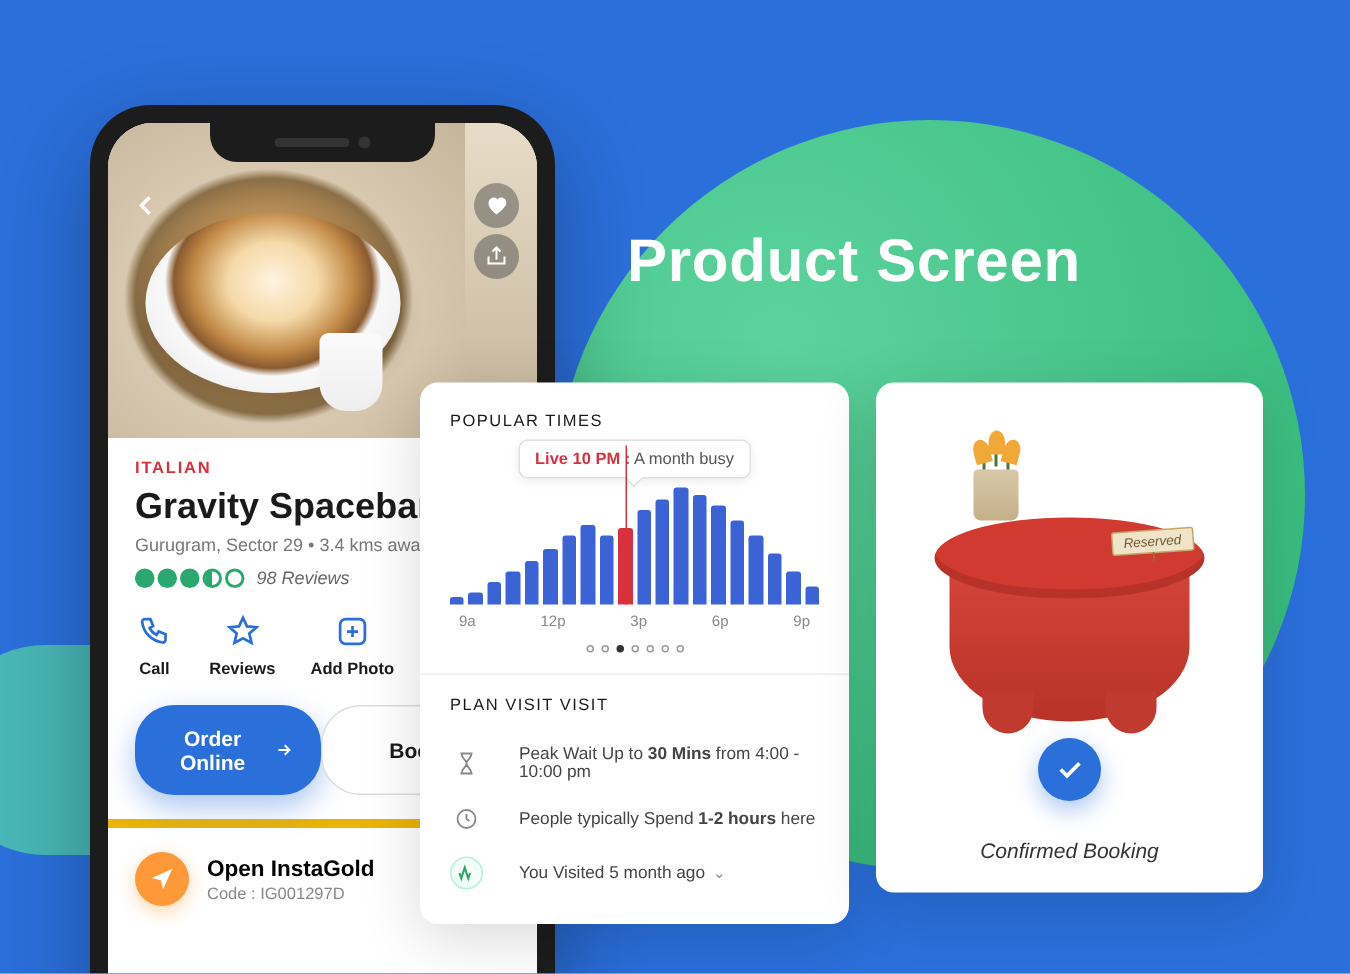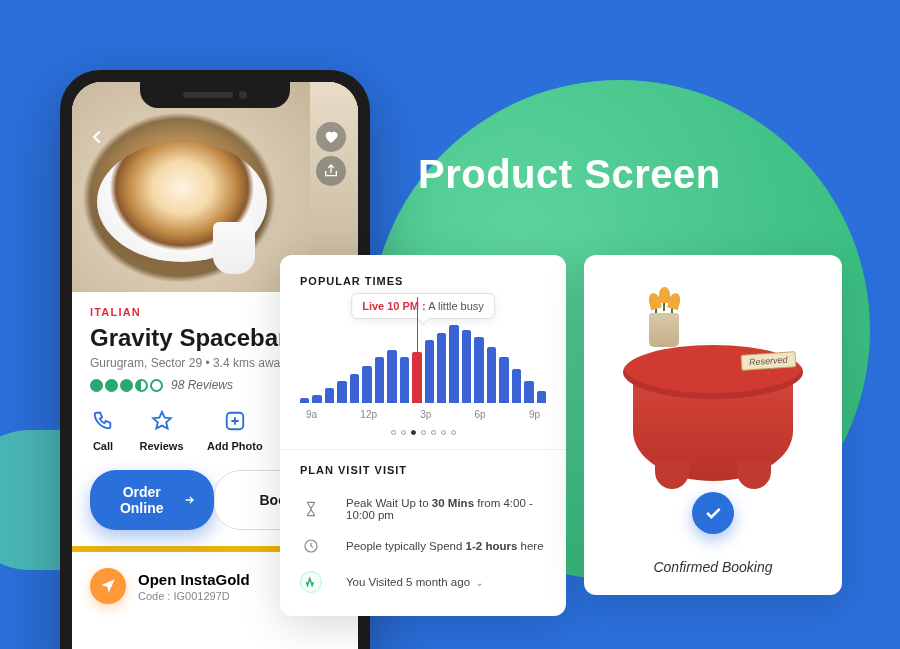--- a/index.html
+++ b/index.html
@@ -47,21 +47,21 @@
     .btn-secondary { flex: 1; background: #fff; color: #1a1a1a; border: 1px solid #ddd; border-radius: 26px; padding: 14px 18px; font-weight: 700; font-size: 14px; }
 
     .instagold { display: flex; align-items: center; gap: 12px; padding: 16px 18px; border-top: 6px solid #eab308; }
     .ig-icn { width: 36px; height: 36px; border-radius: 50%; background: #ff9838; display: flex; align-items: center; justify-content: center; color: #fff; box-shadow: 0 4px 12px rgba(255,152,56,.4); }
     .ig-title { font-weight: 700; font-size: 15px; }
     .ig-code { color: #888; font-size: 11px; margin-top: 2px; }
 
     .card { position: absolute; background: #fff; border-radius: 12px; box-shadow: 0 10px 40px rgba(0,0,0,.15); }
     
     .poptimes { top: 255px; left: 280px; width: 286px; padding: 20px 20px 16px; }
-    .card-label { font-weight: 700; font-size: 11px; letter-spacing: 1px; color: #1a1a1a; margin-bottom: 14px; }
+    .card-label { font-weight: 400; font-size: 11px; letter-spacing: 1px; color: #1a1a1a; margin-bottom: 14px; }
     .tooltip { position: absolute; top: 38px; left: 50%; transform: translateX(-50%); background: #fff; border: 1px solid #e0e0e0; border-radius: 6px; padding: 6px 10px; font-size: 11px; white-space: nowrap; box-shadow: 0 2px 8px rgba(0,0,0,.08); }
     .tooltip::after { content: ''; position: absolute; bottom: -5px; left: 50%; transform: translateX(-50%) rotate(45deg); width: 8px; height: 8px; background: #fff; border-right: 1px solid #e0e0e0; border-bottom: 1px solid #e0e0e0; }
     .tt-live { color: #d9303e; font-weight: 700; }
     .tt-status { color: #555; }
     .chart-wrap { position: relative; margin-top: 38px; height: 78px; }
     .chart-line { position: absolute; left: 50%; top: -28px; bottom: 0; width: 1px; background: #d9303e; }
     .bars { display: flex; align-items: flex-end; gap: 3px; height: 78px; position: relative; }
     .bar { flex: 1; background: #3b63d6; border-radius: 2px 2px 0 0; min-width: 0; }
     .bar.live { background: #d9303e; }
     .xaxis { display: flex; justify-content: space-between; color: #888; font-size: 10px; margin-top: 6px; padding: 0 6px; }
@@ -201,21 +201,21 @@
           <div class="ig-title">Open InstaGold</div>
           <div class="ig-code">Code : IG001297D</div>
         </div>
       </div>
     </div>
   </div>
 
   <div class="card poptimes">
     <div class="card-label">POPULAR TIMES</div>
     <div class="tooltip">
-      <span class="tt-live">Live 10 PM :</span><span class="tt-status"> A little busy</span>
+      <span class="tt-live">Live 10 PM :</span><span class="tt-status"> A month busy</span>
     </div>
     <div class="chart-wrap">
       <div class="bars" id="bars">
           <div class="bar" style="height: 6.52174%;"></div>
           <div class="bar" style="height: 10.8696%;"></div>
           <div class="bar" style="height: 19.5652%;"></div>
           <div class="bar" style="height: 28.2609%;"></div>
           <div class="bar" style="height: 36.9565%;"></div>
           <div class="bar" style="height: 47.8261%;"></div>
           <div class="bar" style="height: 58.6957%;"></div>

